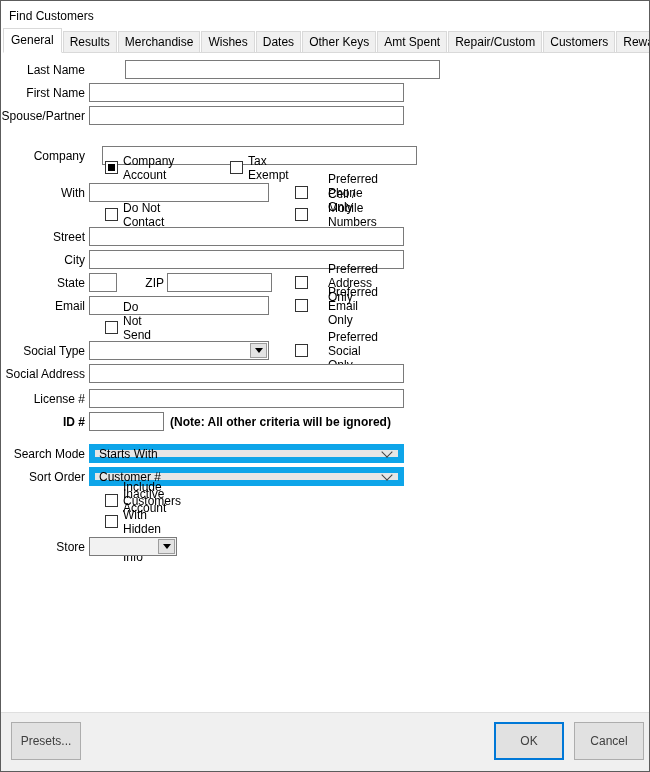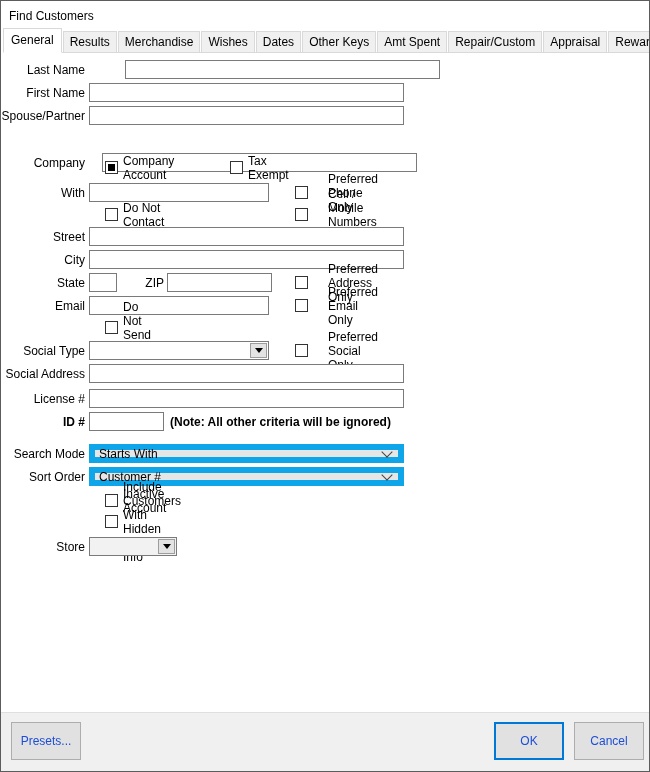--- a/index.html
+++ b/index.html
@@ -36,60 +36,60 @@
   .combo-classic{position:relative;height:19px;box-sizing:border-box;border:1px solid #7a7a7a;background:#fff;display:flex;align-items:center;padding:0 20px 0 3px;cursor:default;}
   .combo-classic.graybg{background:#f2f2f2;}
   .dd-btn{position:absolute;top:1px;right:1px;bottom:1px;width:17px;background:#e3e3e3;border:1px solid #9d9d9d;box-sizing:border-box;display:flex;align-items:center;justify-content:center;}
   .tri{width:0;height:0;border-left:4px solid transparent;border-right:4px solid transparent;border-top:5px solid #000;}
   
   .combo-modern{height:19px;box-sizing:border-box;border:6px solid #0ea5e9;background:#e6e6e6;display:flex;align-items:center;justify-content:space-between;padding:0 7px 0 4px;cursor:default;}
   .chev{width:7px;height:7px;border-right:1px solid #444;border-bottom:1px solid #444;transform:rotate(45deg);margin-top:-4px;flex-shrink:0;}
   .combo-val{white-space:nowrap;overflow:hidden;}
   
   .footer{position:absolute;left:0;right:0;bottom:0;height:58px;background:#f0f0f0;border-top:1px solid #dfdfdf;}
-  .btn{position:absolute;top:9px;height:38px;width:70px;background:#e1e1e1;border:1px solid #adadad;font:inherit;font-size:12px;color:#1d4ed8;box-sizing:border-box;cursor:default;}
+  .btn{position:absolute;top:9px;height:38px;width:70px;background:#e1e1e1;border:1px solid #adadad;font:inherit;font-size:12px;color:#404040;box-sizing:border-box;cursor:default;}
   .btn.default{border:2px solid #0078d7;}
 </style>
 </head>
 <body>
 
 <div class="dialog">
 
   <div class="title">Find Customers</div>
 
   <div class="tabstrip">
     <div class="tab active">General</div>
     <div class="tab">Results</div>
     <div class="tab">Merchandise</div>
     <div class="tab">Wishes</div>
     <div class="tab">Dates</div>
     <div class="tab">Other Keys</div>
     <div class="tab">Amt Spent</div>
     <div class="tab">Repair/Custom</div>
-    <div class="tab">Appraisal</div>
+    <div class="tab">Customers</div>
     <div class="tab">Rewards/Referral</div>
 
   </div>
 
   <div class="row" style="top:59px;gap:36px;">
     <span class="lbl">Last Name</span>
     <input class="text w-wide" type="text" value="" style="">
   </div>
 
   <div class="row" style="top:82px;">
     <span class="lbl">First Name</span>
     <input class="text w-wide" type="text" value="" style="">
   </div>
 
   <div class="row" style="top:105px;">
     <span class="lbl">Spouse/Partner</span>
     <input class="text w-wide" type="text" value="" style="">
   </div>
 
-  <div class="row" style="top:152px;gap:13px;">
+  <div class="row" style="top:145px;gap:13px;">
     <span class="lbl">Company</span>
     <input class="text w-wide" type="text" value="" style="">
   </div>
 
   <div class="row" style="top:157px;">
     <span class="cbgroup abs88">
       <span class="cb filled"></span>
       <span>Company Account</span>
     </span>
     <span class="cbgroup abs213">

